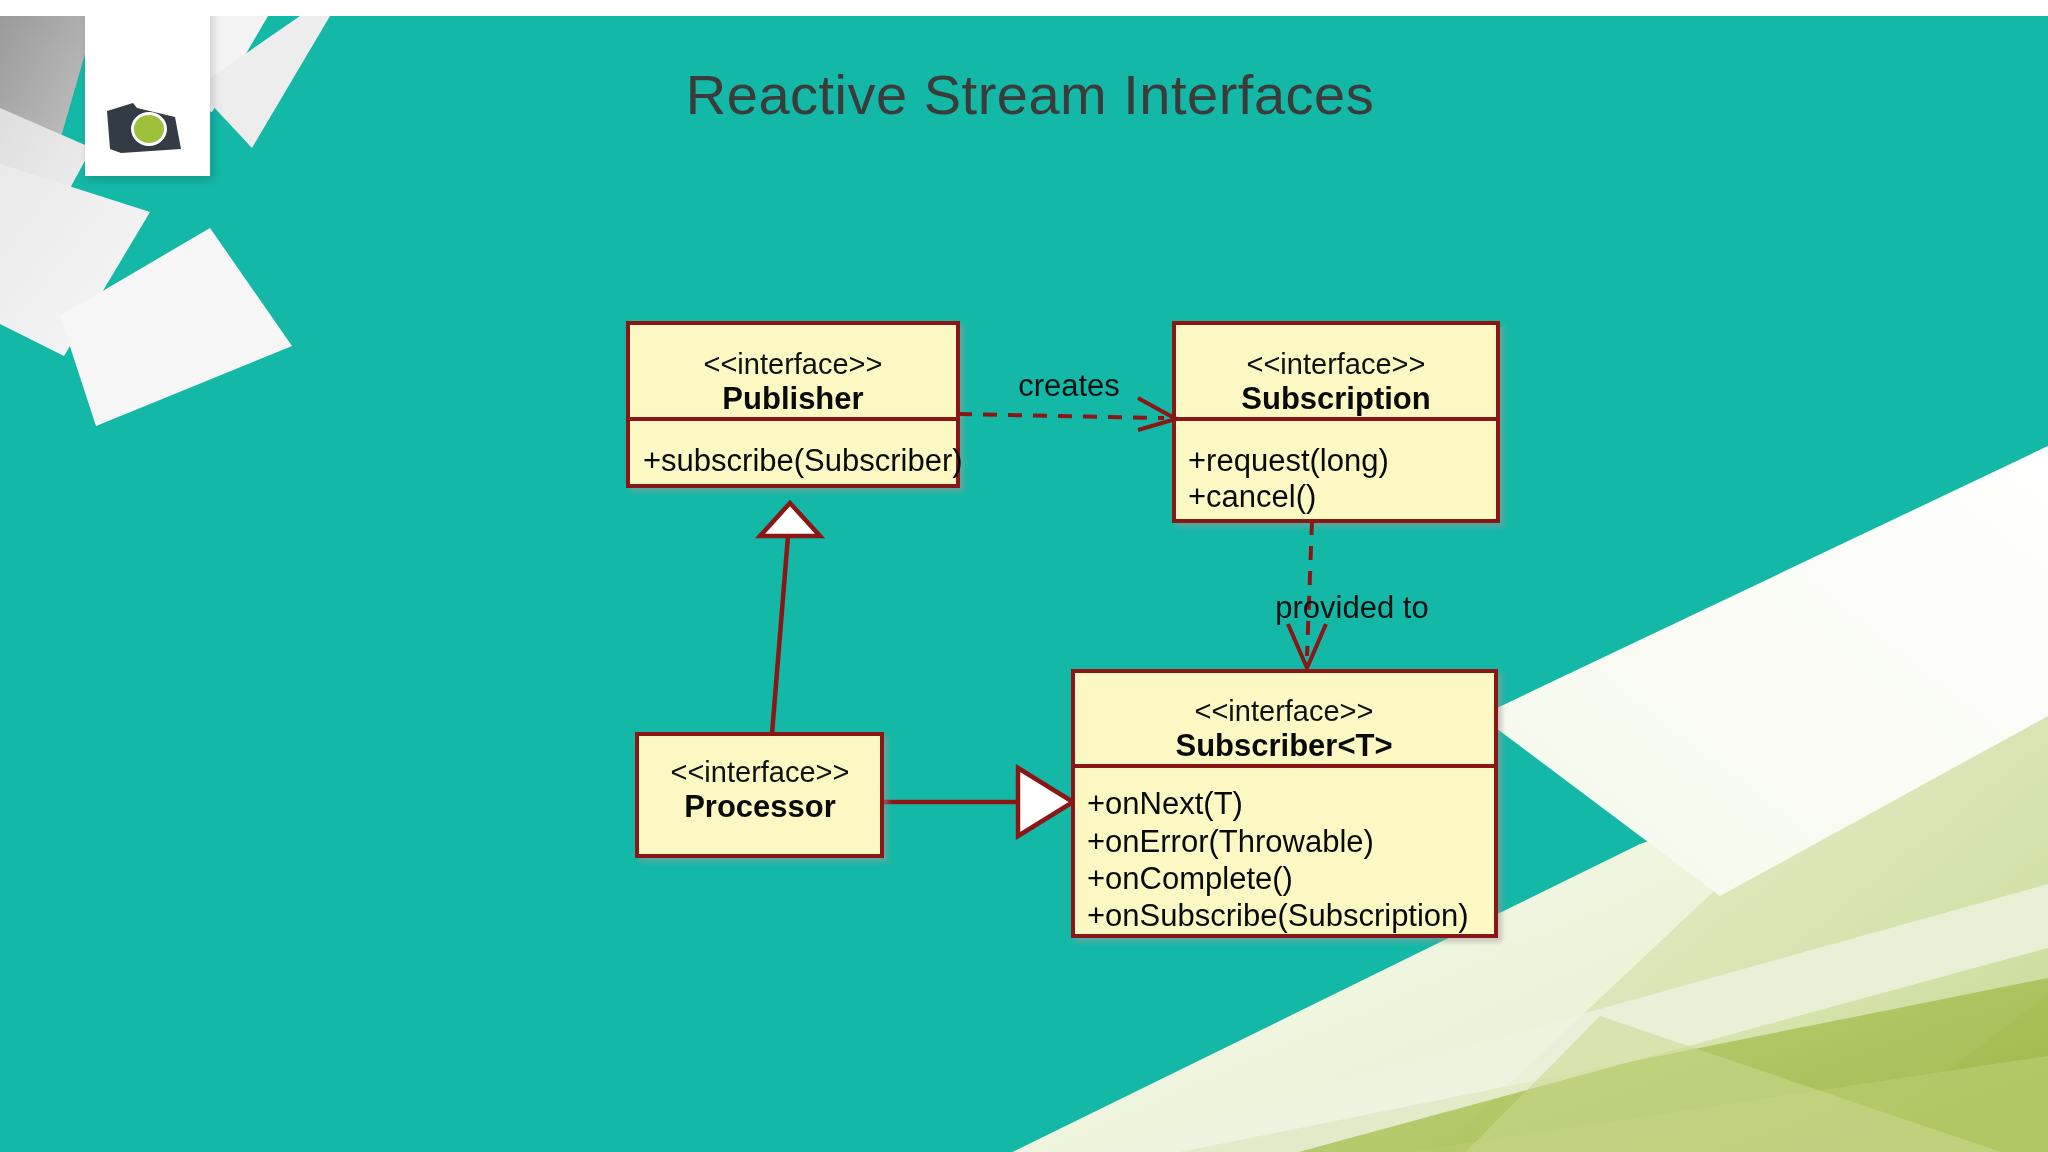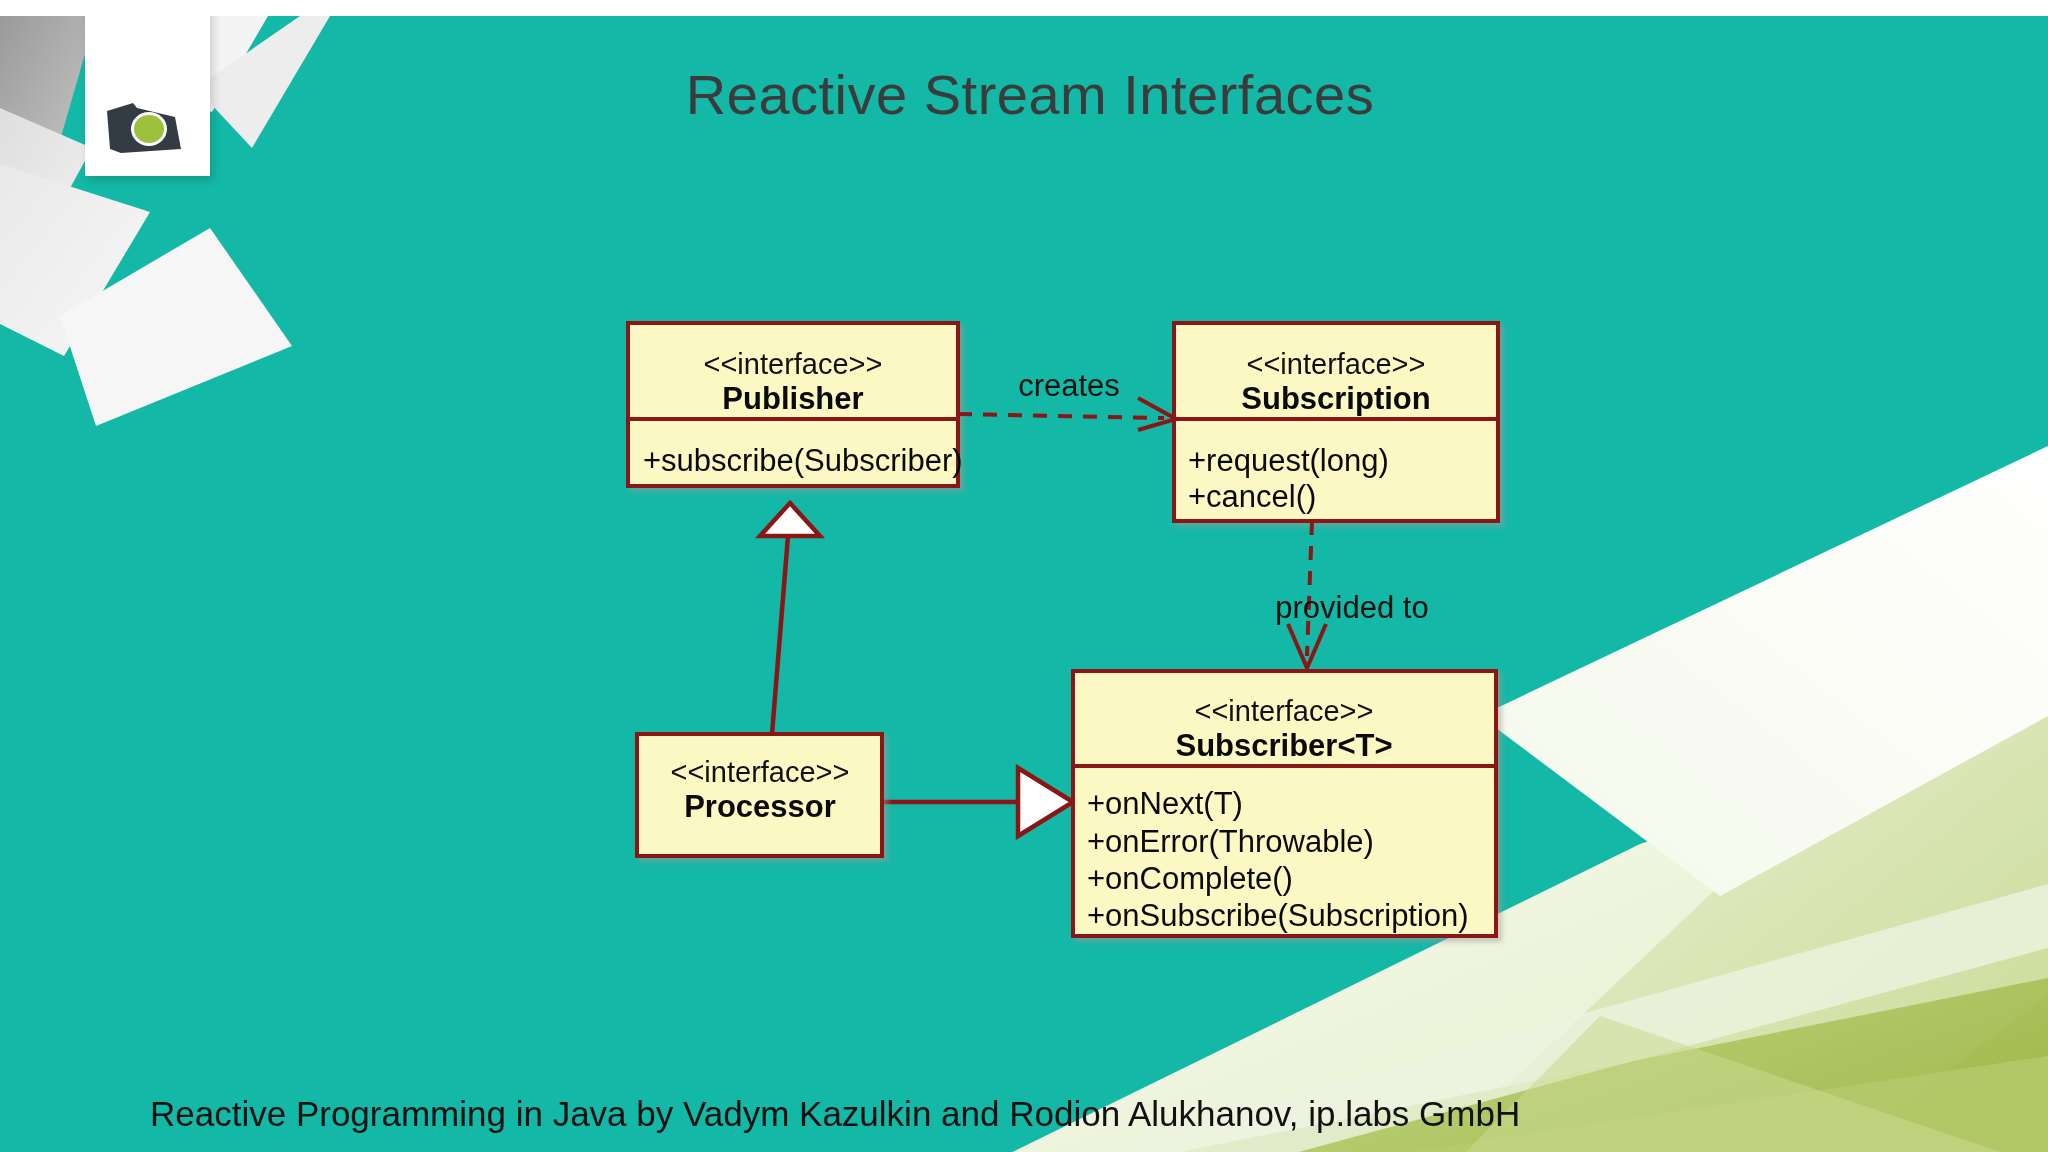--- a/index.html
+++ b/index.html
@@ -247,15 +247,14 @@
     </g>
     <text class="edge-label" x="1069" y="380">creates</text>
 
     <g>
       <line class="rel-dashed" x1="1312" y1="505" x2="1307" y2="640"></line>
       <polyline class="rel-arrowhead" points="1288,608 1307,652 1326,608"></polyline>
     </g>
     <text class="edge-label" x="1352" y="602">provided to</text>
   </svg>
 
-  <div id="footer-note">Reactive Programming in Java by Vadym Kazulkin and Rodion Alukhanov, ip.labs GmbH</div>
 
 </div>
 
 </body></html>

